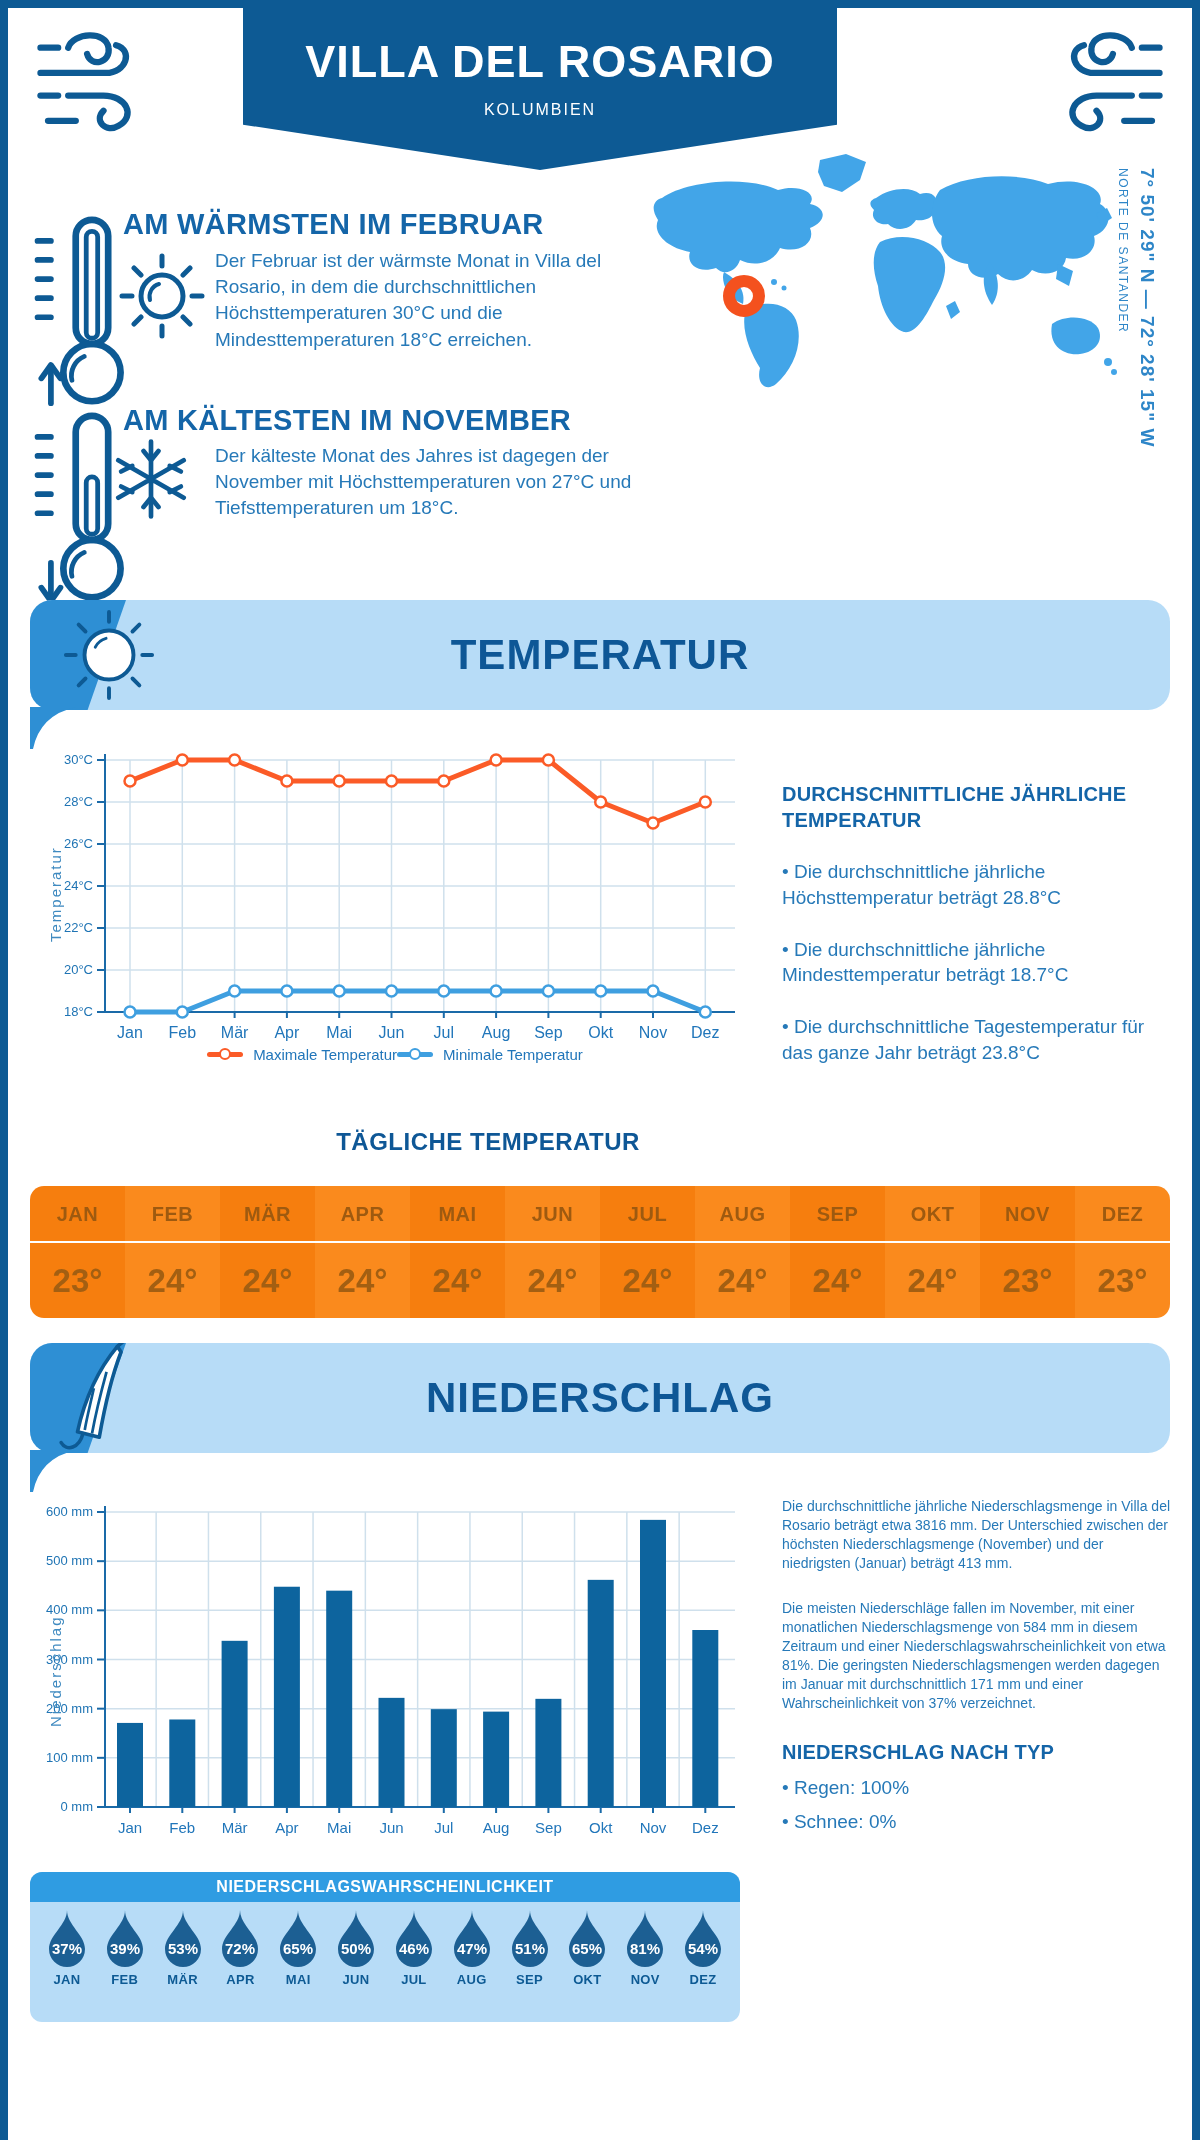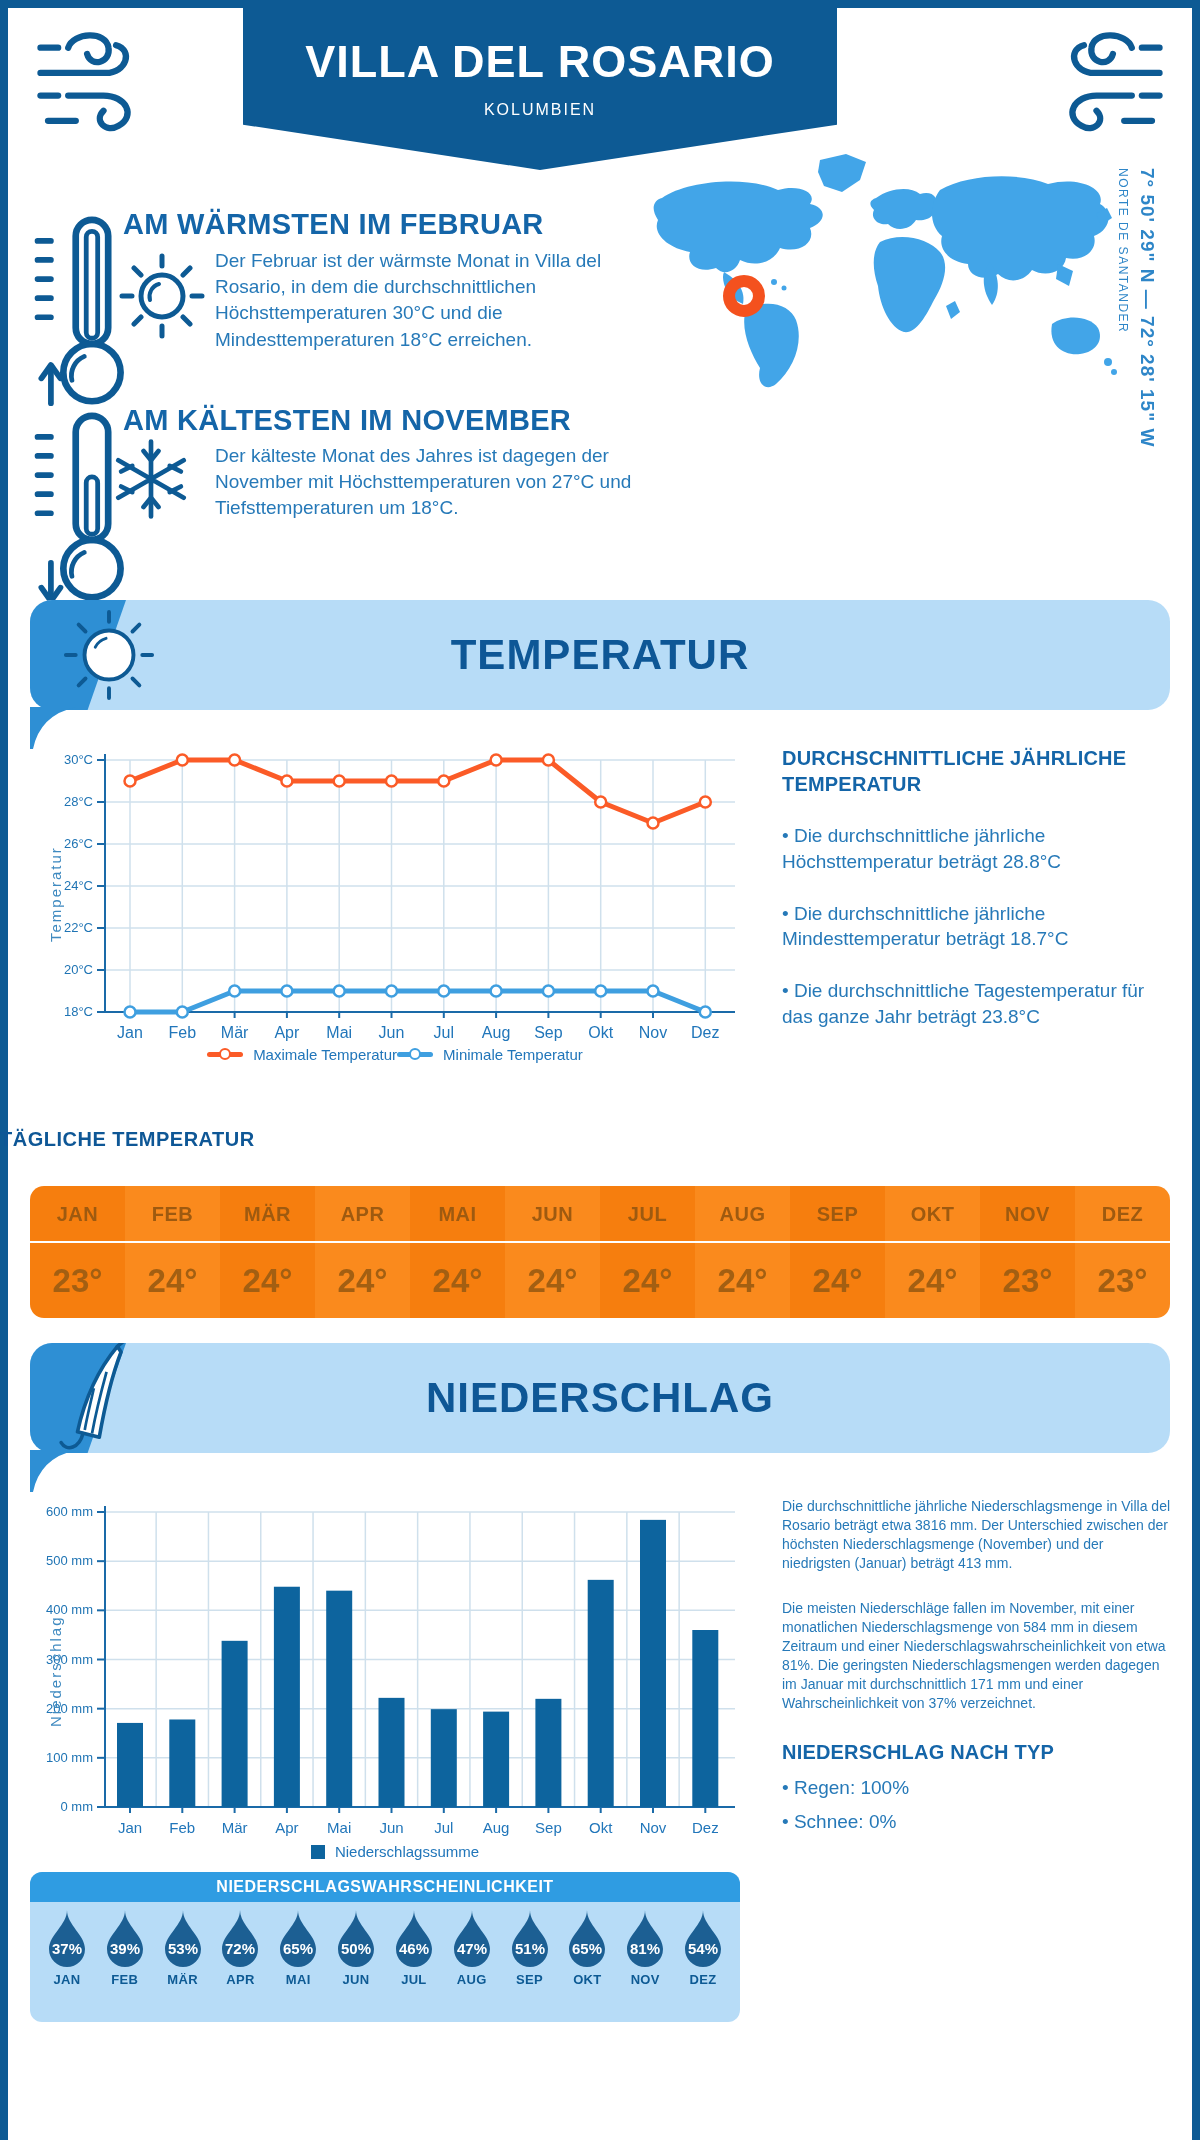--- a/index.html
+++ b/index.html
@@ -40,21 +40,21 @@
   .legend-item{display:flex;align-items:center;gap:10px;font-size:15px;color:#2176ba;}
   .lg-line{position:relative;width:36px;height:5px;border-radius:3px;}
   .lg-dot{position:absolute;left:12px;top:-4px;width:8px;height:8px;background:#fff;border-radius:50%;border:2.5px solid #000;}
   .lg-square{width:14px;height:14px;}
 
   .panel{position:absolute;left:782px;width:392px;}
   .panel-heading{font-size:20px;font-weight:bold;color:var(--heading);line-height:1.3;margin-bottom:26px;letter-spacing:.2px;}
   .panel-bullet{font-size:19px;line-height:1.36;color:var(--body);margin-bottom:26px;}
   .panel-para{font-size:14px;line-height:1.36;color:var(--body);margin-bottom:26px;}
 
-  .daily-title{position:absolute;left:0;top:1128px;width:976px;font-size:20px;font-weight:bold;color:var(--title);letter-spacing:.5px;}
+  .daily-title{position:absolute;left:0;top:1128px;width:976px;text-align:center;font-size:24px;font-weight:bold;color:var(--title);letter-spacing:.5px;}
   .daily-table{position:absolute;left:30px;top:1186px;width:1140px;height:132px;border-radius:14px;overflow:hidden;display:flex;}
   .tcol{flex:1;background:#f67e0e;display:flex;flex-direction:column;}
   .tcol.alt{background:#fa8a1d;}
   .tcol-head{height:55px;line-height:57px;text-align:center;font-weight:bold;font-size:20px;color:#9e5a10;border-bottom:2px solid #fff;letter-spacing:.5px;}
   .tcol-val{flex:1;display:flex;align-items:center;justify-content:center;font-size:33px;font-weight:bold;color:#a35f12;}
 
   .prob-box{position:absolute;left:30px;top:1872px;width:710px;height:150px;border-radius:12px;overflow:hidden;background:var(--light);}
   .prob-header{height:30px;background:#2f9ce2;color:#fff;text-align:center;line-height:30px;font-weight:bold;font-size:16px;letter-spacing:.5px;}
   .prob-drops{display:flex;padding:6px 8px 0;}
   .drop-col{flex:1;text-align:center;}
@@ -283,21 +283,21 @@
         <span>Maximale Temperatur</span>
       </div>
       <div class="legend-item">
         <span class="lg-line" style="background: rgb(63, 159, 224);">
           <span class="lg-dot" style="border-color: rgb(63, 159, 224);"></span>
         </span>
         <span>Minimale Temperatur</span>
       </div>
     </div>
 
-  <div class="panel" style="top:745px">
+  <div class="panel" style="top:781px">
     <div class="panel-heading">DURCHSCHNITTLICHE JÄHRLICHE TEMPERATUR</div>
     <div class="panel-bullet">• Die durchschnittliche jährliche Höchsttemperatur beträgt 28.8°C</div>
     <div class="panel-bullet">• Die durchschnittliche jährliche Mindesttemperatur beträgt 18.7°C</div>
     <div class="panel-bullet">• Die durchschnittliche Tagestemperatur für das ganze Jahr beträgt 23.8°C</div>
   </div>
 
   <div class="daily-title">TÄGLICHE TEMPERATUR</div>
   <div class="daily-table">
       <div class="tcol">
         <div class="tcol-head">JAN</div>
@@ -431,26 +431,20 @@
         <text x="555.7" y="336" text-anchor="middle" font-size="15" fill="#2176ba">Okt</text>
         <rect x="595" y="22.866666666666667" width="26" height="287.1333333333333" fill="#0d649e"></rect>
         <line x1="608" y1="310" x2="608" y2="316" stroke="#1a6aa8" stroke-width="2"></line>
         <text x="608" y="336" text-anchor="middle" font-size="15" fill="#2176ba">Nov</text>
         <rect x="647.3" y="133" width="26" height="177" fill="#0d649e"></rect>
         <line x1="660.3" y1="310" x2="660.3" y2="316" stroke="#1a6aa8" stroke-width="2"></line>
         <text x="660.3" y="336" text-anchor="middle" font-size="15" fill="#2176ba">Dez</text>
         <text transform="rotate(-90)" x="-230" y="16" font-size="15" fill="#3f8ac0" letter-spacing="2">Niederschlag</text>
       </g>
     </svg>
-  <div class="legend" style="top:1843px">
-      <div class="legend-item">
-        <span class="lg-square" style="background: rgb(13, 100, 158);"></span>
-        <span>Niederschlagssumme</span>
-      </div>
-    </div>
 
   <div class="panel" style="top:1497px">
     <div class="panel-para">Die durchschnittliche jährliche Niederschlagsmenge in Villa del Rosario beträgt etwa 3816 mm. Der Unterschied zwischen der höchsten Niederschlagsmenge (November) und der niedrigsten (Januar) beträgt 413 mm.</div>
     <div class="panel-para">Die meisten Niederschläge fallen im November, mit einer monatlichen Niederschlagsmenge von 584 mm in diesem Zeitraum und einer Niederschlagswahrscheinlichkeit von etwa 81%. Die geringsten Niederschlagsmengen werden dagegen im Januar mit durchschnittlich 171 mm und einer Wahrscheinlichkeit von 37% verzeichnet.</div>
     <div class="panel-heading" style="margin-bottom:10px">NIEDERSCHLAG NACH TYP</div>
     <div class="panel-bullet" style="margin-bottom:8px">• Regen: 100%</div>
     <div class="panel-bullet" style="margin-bottom:8px">• Schnee: 0%</div>
   </div>
 
   <div class="prob-box">

